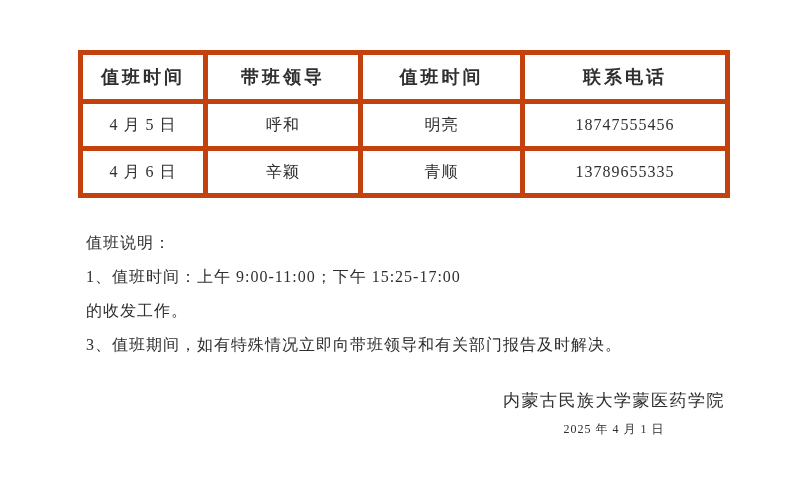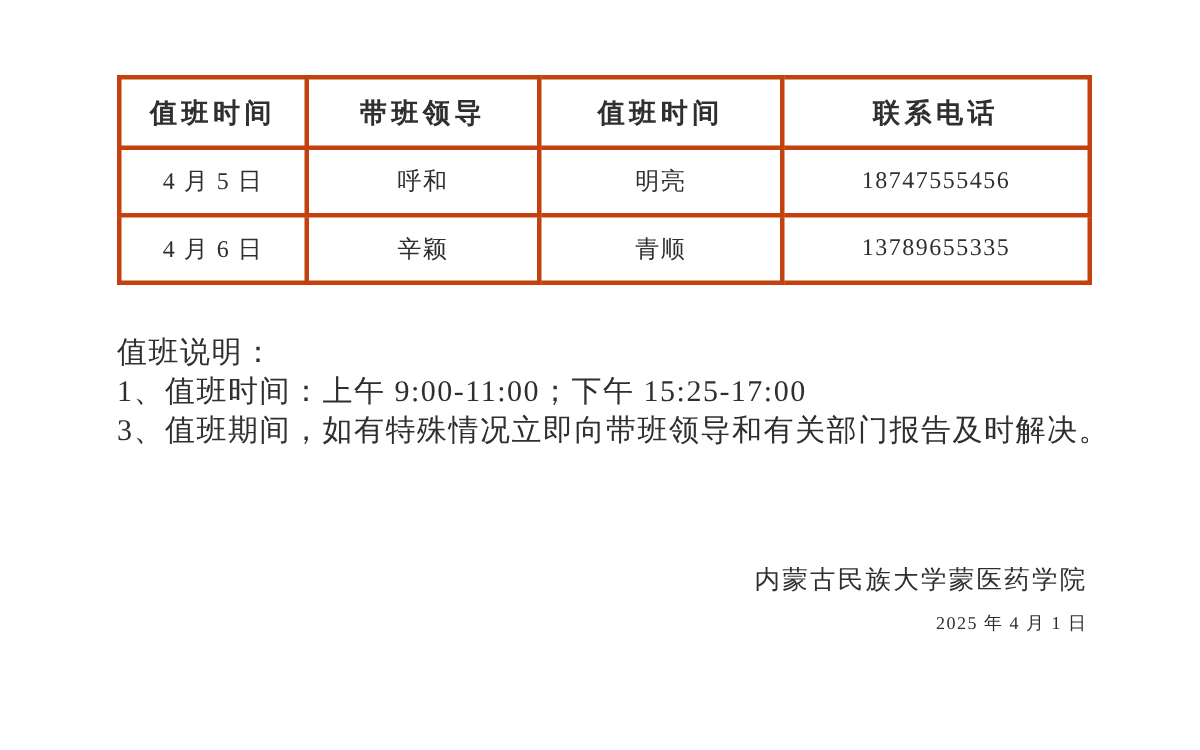--- a/index.html
+++ b/index.html
@@ -20,21 +20,21 @@
     width: 647px;
     border-collapse: collapse;
     table-layout: fixed;
     border: 2px solid #2a2a2a;
   }
   table.duty col:nth-child(1) { width: 125px; }
   table.duty col:nth-child(2) { width: 155px; }
   table.duty col:nth-child(3) { width: 162px; }
   table.duty col:nth-child(4) { width: 205px; }
   table.duty th, table.duty td {
-    border: 3px solid #c2410c;
+    border: 5px solid #c2410c;
     text-align: center;
     vertical-align: middle;
     padding: 0;
   }
   table.duty th {
     height: 44px;
     font-size: 18px;
     font-weight: bold;
     letter-spacing: 3px;
   }
@@ -45,38 +45,38 @@
     font-weight: normal;
   }
 
   
   .notes {
     position: absolute;
     left: 78px; top: 222px;
     width: 647px;
   }
   .notes p {
-    margin: 0;
-    font-size: 20px;
+    margin: 8px;
+    font-size: 16px;
     line-height: 26px;
     letter-spacing: 1px;
     white-space: nowrap;
   }
   .notes p.justify {
     white-space: normal;
     text-align: justify;
     text-align-last: justify;
   }
 
   
   .signature {
     position: absolute;
-    top: 372px;
+    top: 386px;
     right: 75px;
-    text-align: right;
+    text-align: center;
   }
   .signature p {
     margin: 0;
     line-height: 29px;
   }
   .signature .org { font-size: 17px; letter-spacing: 1.5px; }
   .signature .date { font-size: 12px; letter-spacing: 1px; }
 </style>
 </head>
 <body>
@@ -110,20 +110,21 @@
         <td>辛颖</td>
         <td>青顺</td>
         <td>13789655335</td>
       </tr>
     </tbody>
   </table>
 
   <div class="notes">
     <p>值班说明：</p>
     <p>1、值班时间：上午 9:00-11:00；下午 15:25-17:00</p>
+    <p>的收发工作。</p>
     <p>3、值班期间，如有特殊情况立即向带班领导和有关部门报告及时解决。</p>
   </div>
 
   <div class="signature">
     <p class="org">内蒙古民族大学蒙医药学院</p>
     <p class="date">2025 年 4 月 1 日</p>
   </div>
 
 </div>
 

